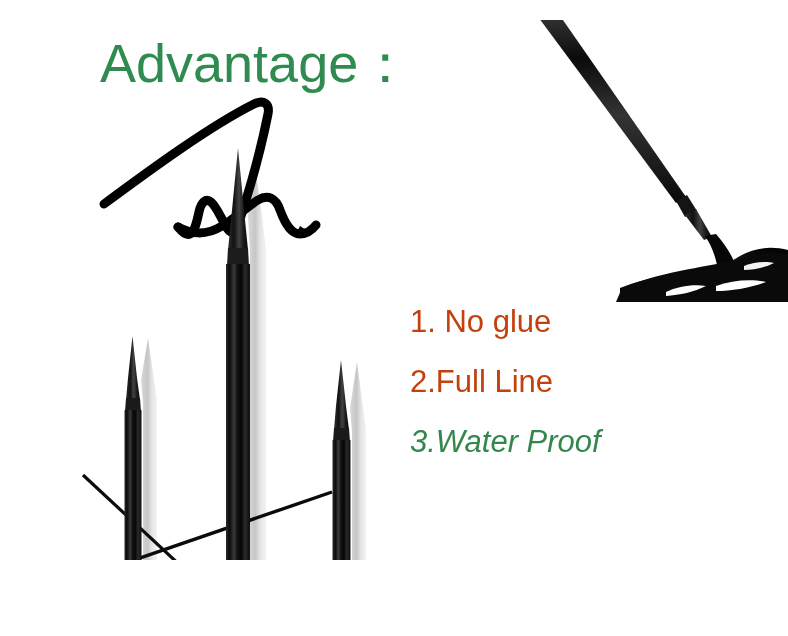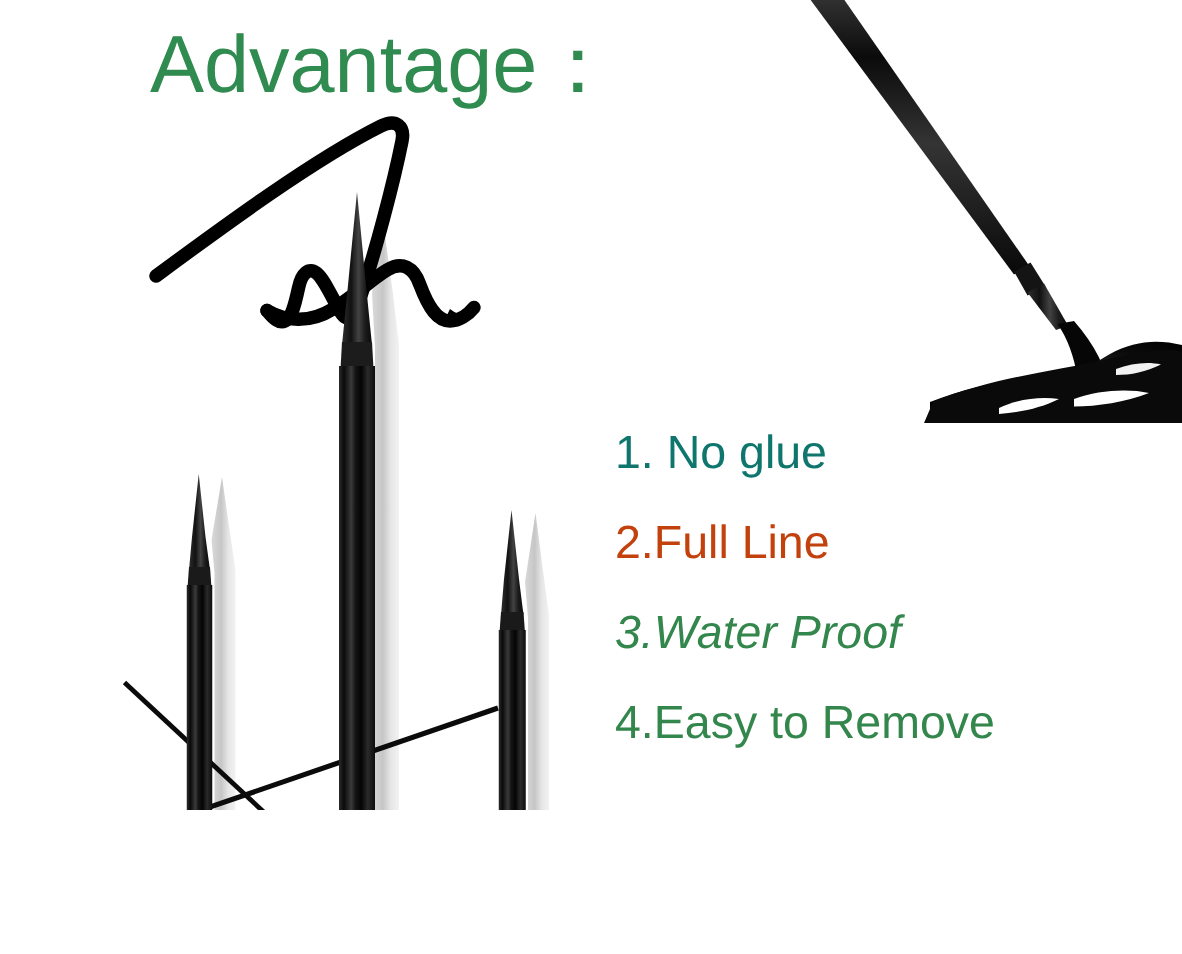--- a/index.html
+++ b/index.html
@@ -8,20 +8,21 @@
     width:788px; height:636px;
     background:#ffffff;
     font-family:"Liberation Sans", sans-serif;
     overflow:hidden;
   }
   #poster {
     position:relative;
     width:788px; height:540px;
     background:#ffffff;
     overflow:hidden;
+    margin-top:20px;
   }
   #art {
     position:absolute;
     left:0; top:0;
     width:788px; height:636px;
   }
   .title {
     position:absolute;
     left:100px;
     top:16px;
@@ -162,19 +163,18 @@
                L788,282 L616,282 Z" fill="#0a0a0a"></path>
       <path d="M666,272 C678,266 694,264 706,266 C694,272 680,275 666,276 Z" fill="#ffffff"></path>
       <path d="M716,266 C732,260 752,259 766,262 C750,268 732,271 716,271 Z" fill="#ffffff"></path>
       <path d="M744,246 C754,242 766,241 774,243 C764,248 754,250 744,250 Z" fill="#f2f2f2"></path>
     </g>
   </svg>
 
   <h1 class="title" style="color: rgb(47, 139, 79);">Advantage：</h1>
 
   <ul class="adv-list">
-    <li style="color: #0f766e;">1. No glue</li>
+    <li style="color: #c2410c;">1. No glue</li>
     <li style="color: #c2410c;">2.Full Line</li>
     <li style="color: rgb(51, 134, 76); font-style: italic;">3.Water Proof</li>
-    <li style="color: rgb(51, 134, 76);">4.Easy to Remove</li>
   </ul>
 
 </div>
 
 </body></html>

